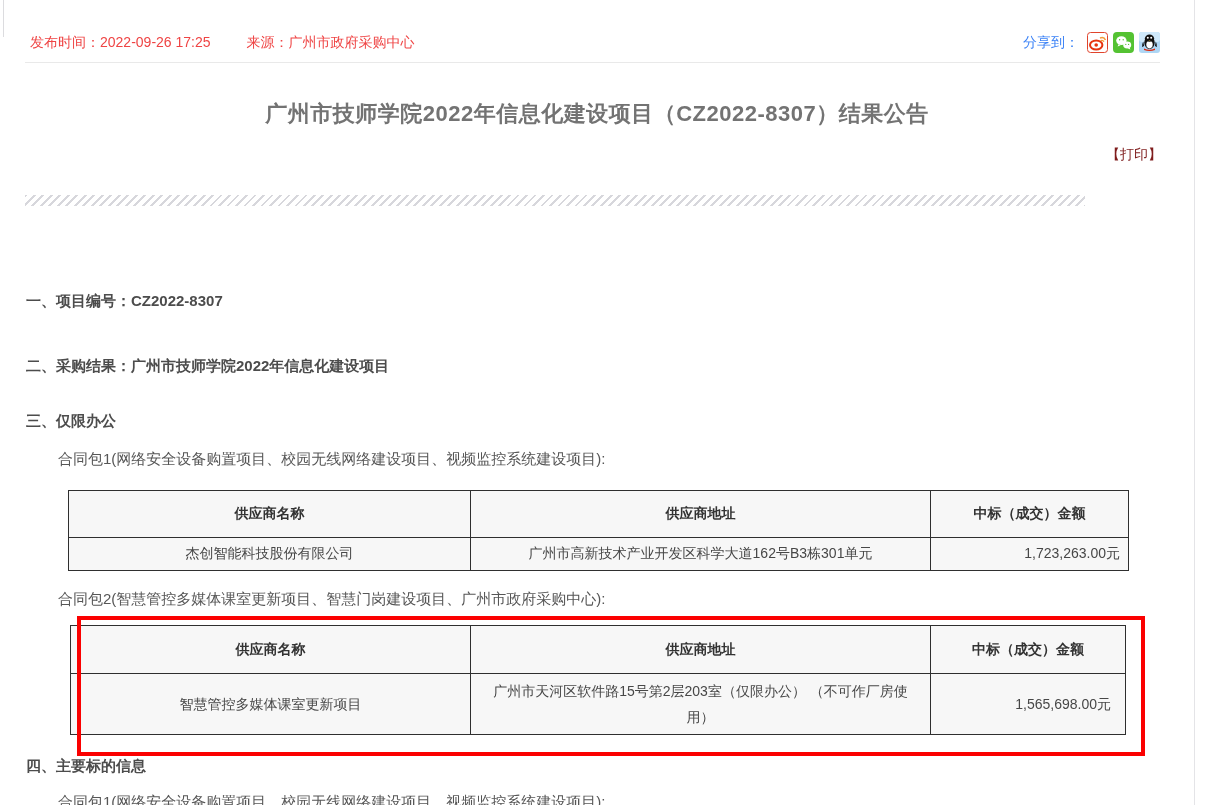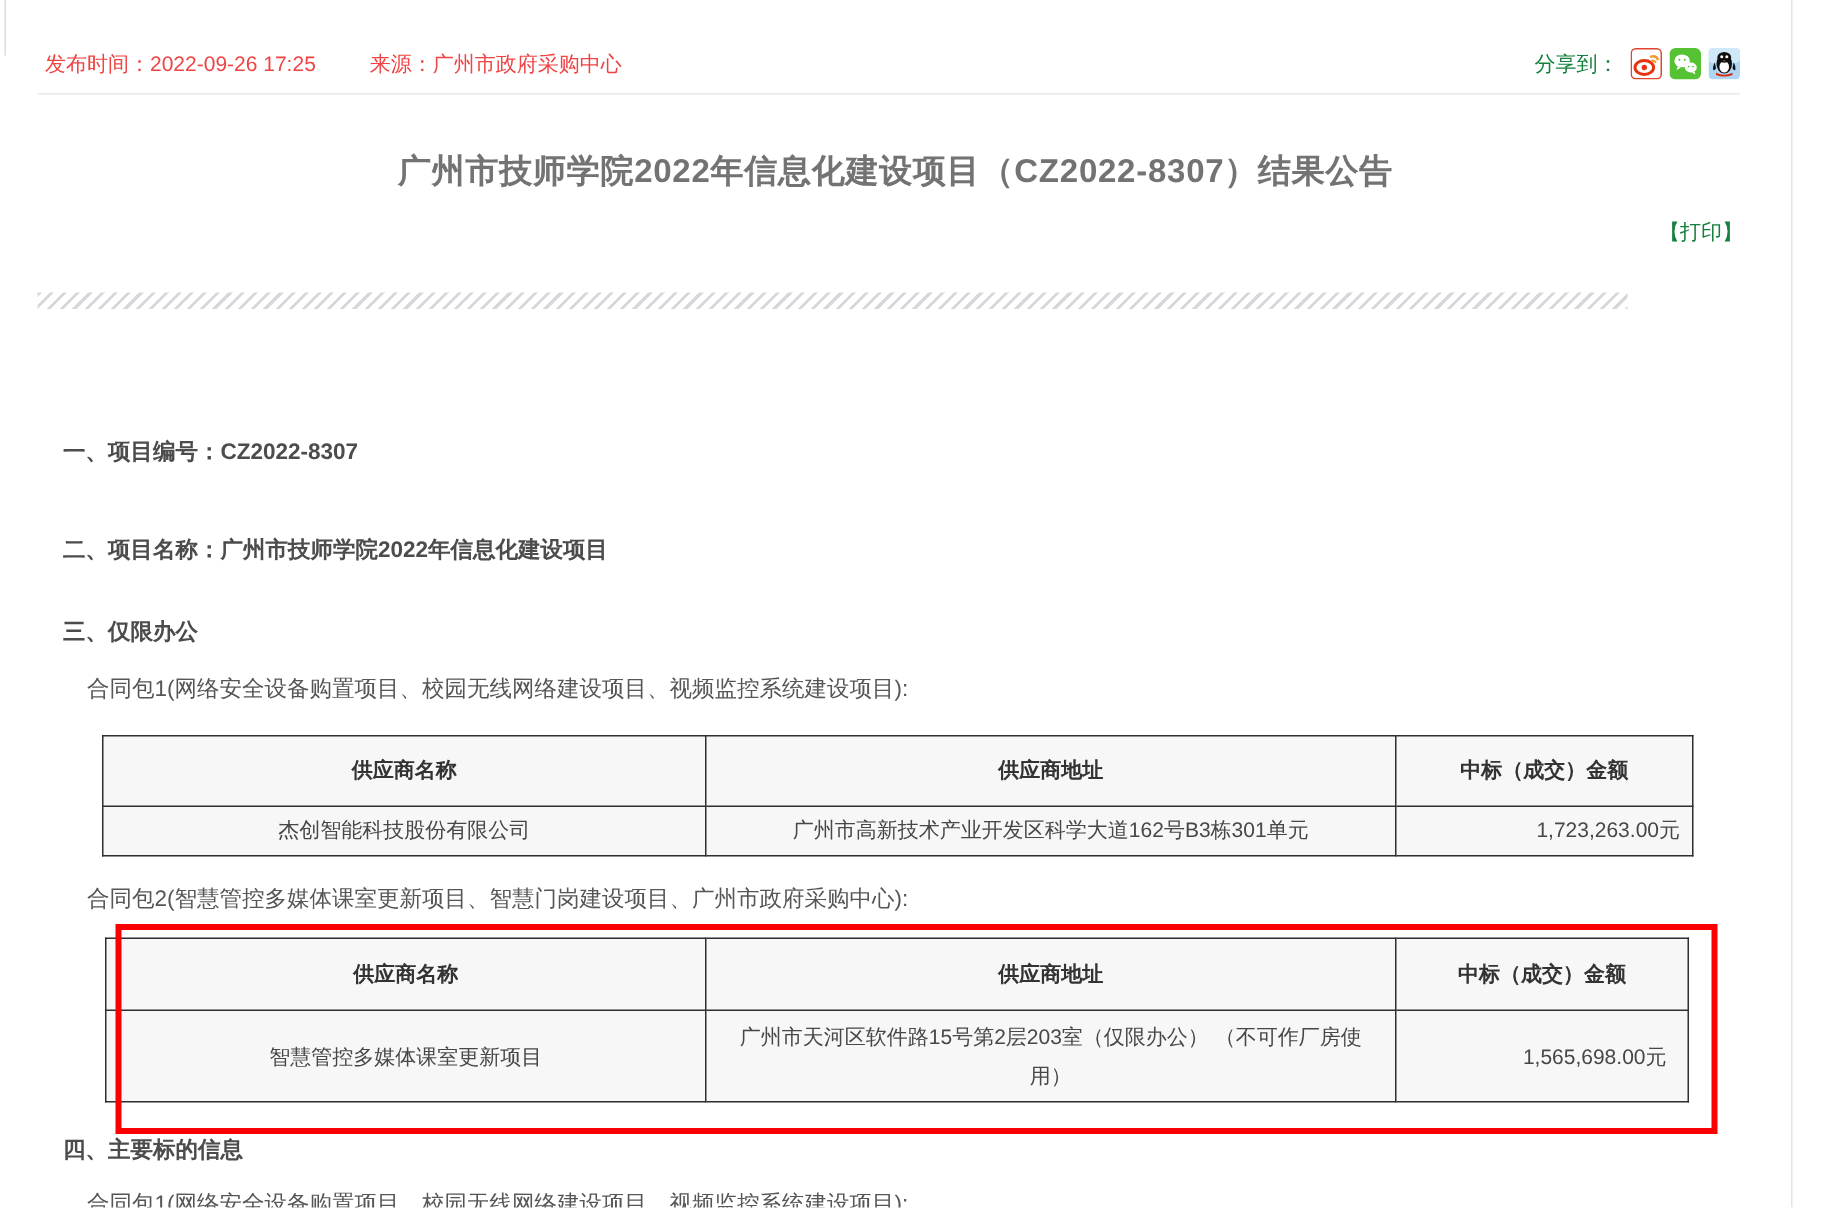--- a/index.html
+++ b/index.html
@@ -11,35 +11,35 @@
     overflow:hidden;
     color:#555;
   }
   .edge-line-right { position:absolute; left:1194px; top:0; width:1px; height:805px; background:#e4e4e7; }
   .edge-line-left  { position:absolute; left:3px; top:0; width:1px; height:37px; background:#dcdcdf; }
 
   
   .meta-bar { position:absolute; left:30px; top:34px; font-size:14px; color:#ef4444; white-space:nowrap; }
   .meta-item { margin-right:36px; }
   .share-box { position:absolute; right:58px; top:32px; display:flex; align-items:center; gap:5px; }
-  .share-label { font-size:14px; color:#15803d; margin-right:3px; }
+  .share-label { font-size:14px; color:#3b82f6; margin-right:3px; }
   .share-icon { width:21px; height:21px; display:block; cursor:pointer; }
   .meta-divider { position:absolute; left:25px; top:62px; width:1135px; height:1px; background:#e9e9e9; }
 
   
   .page-title { position:absolute; left:0; top:99px; width:1194px; text-align:center;
                 font-size:22px; font-weight:bold; color:#737373; letter-spacing:0.5px; }
-  .print-button { position:absolute; right:56px; top:146px; font-size:14px; color:#15803d; cursor:pointer; }
+  .print-button { position:absolute; right:56px; top:146px; font-size:14px; color:#7f1d1d; cursor:pointer; }
 
   
   .hatch-divider { position:absolute; left:25px; top:195px; width:1060px; height:11px;
     background:repeating-linear-gradient(135deg,#d7d7dc 0,#d7d7dc 2px,#ffffff 2px,#ffffff 6px); }
 
   
-  .section-heading { position:absolute; left:42px; font-size:15px; font-weight:bold; color:#4c4c4c; white-space:nowrap; }
+  .section-heading { position:absolute; left:26px; font-size:15px; font-weight:bold; color:#4c4c4c; white-space:nowrap; }
   .s1 { top:292px; } .s2 { top:357px; } .s3 { top:412px; } .s4 { top:757px; }
 
   
   .pkg-intro { position:absolute; left:58px; font-size:15px; color:#565656; white-space:nowrap; }
   .p1 { top:450px; } .p2 { top:590px; }
   .bottom-partial { position:absolute; left:58px; top:793px; font-size:15px; color:#565656; white-space:nowrap; }
 
   
   table.result-table { position:absolute; border-collapse:collapse; table-layout:fixed; background:#f7f7f7; }
   table.t1 { left:68px; top:490px; width:1060px; }
@@ -102,21 +102,21 @@
 </div>
 
 <div class="meta-divider"></div>
 
 <h1 class="page-title">广州市技师学院2022年信息化建设项目（CZ2022-8307）结果公告</h1>
 <span class="print-button">【打印】</span>
 
 <div class="hatch-divider"></div>
 
 <div class="section-heading s1">一、项目编号：CZ2022-8307</div>
-<div class="section-heading s2">二、项目名称：广州市技师学院2022年信息化建设项目</div>
+<div class="section-heading s2">二、采购结果：广州市技师学院2022年信息化建设项目</div>
 <div class="section-heading s3">三、仅限办公</div>
 
 <div class="pkg-intro p1">合同包1(网络安全设备购置项目、校园无线网络建设项目、视频监控系统建设项目):</div>
 <table class="result-table t1">
   <thead>
     <tr>
       <th class="col-name">供应商名称</th>
       <th class="col-addr">供应商地址</th>
       <th class="col-amount">中标（成交）金额</th>
     </tr>

